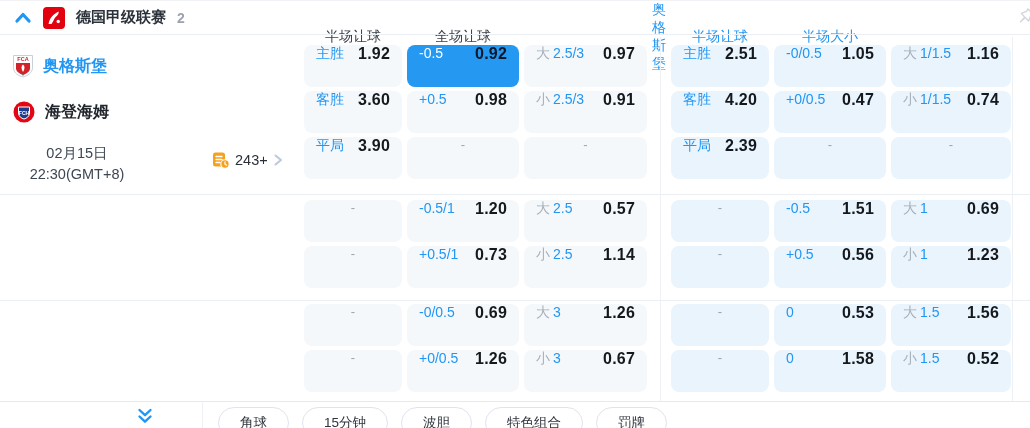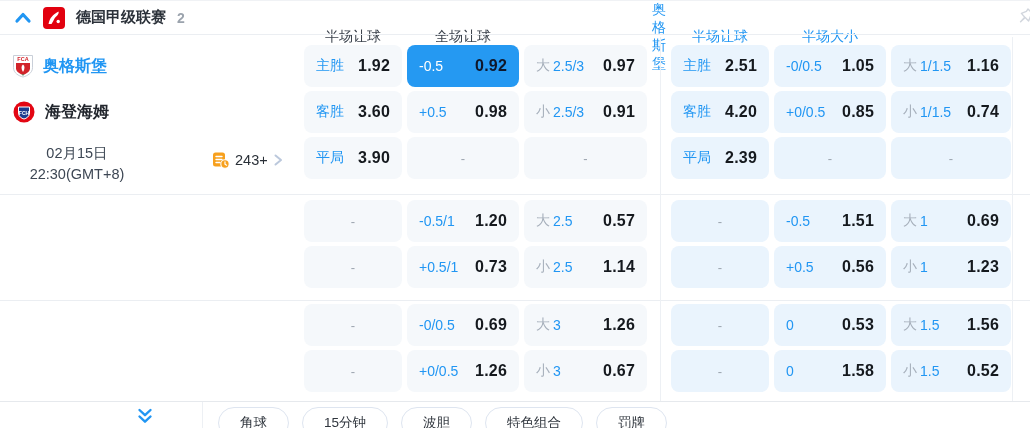--- a/index.html
+++ b/index.html
@@ -30,21 +30,21 @@
   .t1 .tname{color:#2196F3;}
   .timebox{position:absolute;left:4px;top:142px;width:146px;text-align:center;
     font-size:14.5px;color:#3D4754;line-height:21px;}
   .markets{position:absolute;left:212px;top:150px;display:flex;align-items:center;gap:5px;
     font-size:14.5px;color:#2A3038;cursor:pointer;}
   
   .g{position:absolute;left:304px;width:707px;display:grid;
     grid-template-columns:98px 112px 123px 14px 98px 112px 120px;
     column-gap:5px;row-gap:4px;grid-auto-rows:42px;}
   .g1{top:44px}.g2{top:199px}.g3{top:303px}
-  .cell{display:flex;align-items:center;background:#F5F8FB;border-radius:8px;padding:0 12px;cursor:pointer;}
+  .cell{display:flex;background:#F5F8FB;border-radius:8px;padding:0 12px;cursor:pointer;}
   .cell.half{background:#EAF4FD;}
   .cell .p{color:#A6AFBB;font-size:14px;margin-right:3px;}
   .cell .l{color:#2196F3;font-size:14px;}
   .cell .v{margin-left:auto;color:#15191E;font-size:16px;font-weight:700;letter-spacing:.2px;}
   .cell.hl{background:#2599F2;}
   .cell.hl .l{color:#fff;}
   .cell.hl .v{color:#0f172a;}
   .cell.dash{justify-content:center;cursor:default;}
   .cell .d{color:#9AA3AE;font-size:13px;}
   
@@ -187,21 +187,21 @@
         <span class="l">2.5/3</span>
         <span class="v">0.91</span>
       </div>
     <i class="sp"></i>
     <div class="cell half">
         <span class="l">客胜</span>
         <span class="v">4.20</span>
       </div>
     <div class="cell half">
         <span class="l">+0/0.5</span>
-        <span class="v">0.85</span>
+        <span class="v">0.47</span>
       </div>
     <div class="cell half">
         <span class="p">小</span>
         <span class="l">1/1.5</span>
         <span class="v">0.74</span>
       </div>
 
     <div class="cell">
         <span class="l">平局</span>
         <span class="v">3.90</span>

